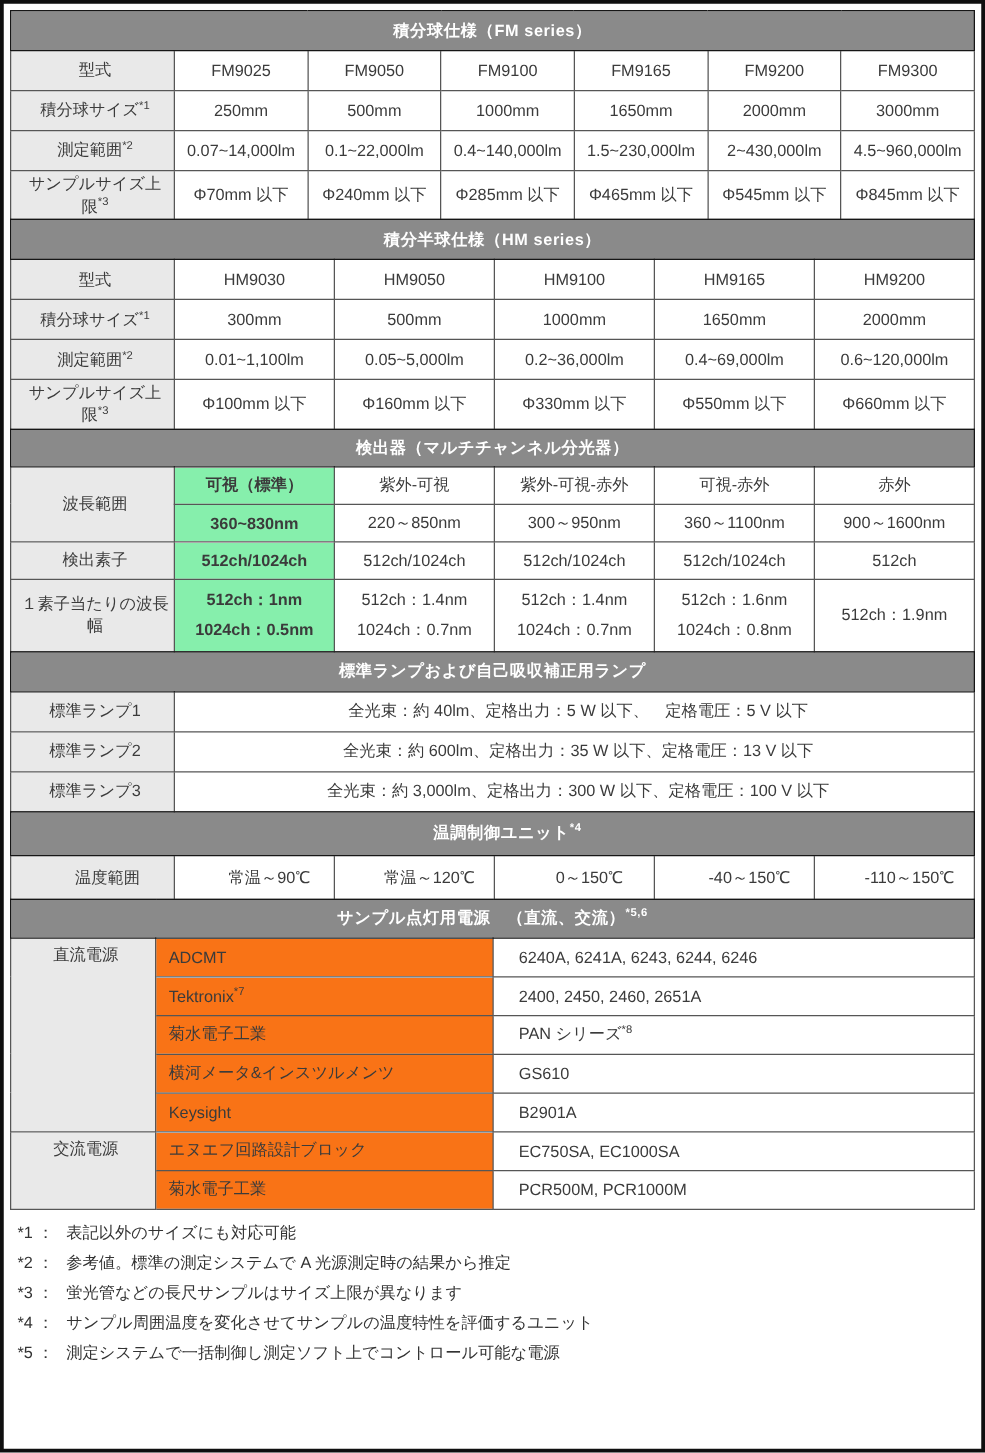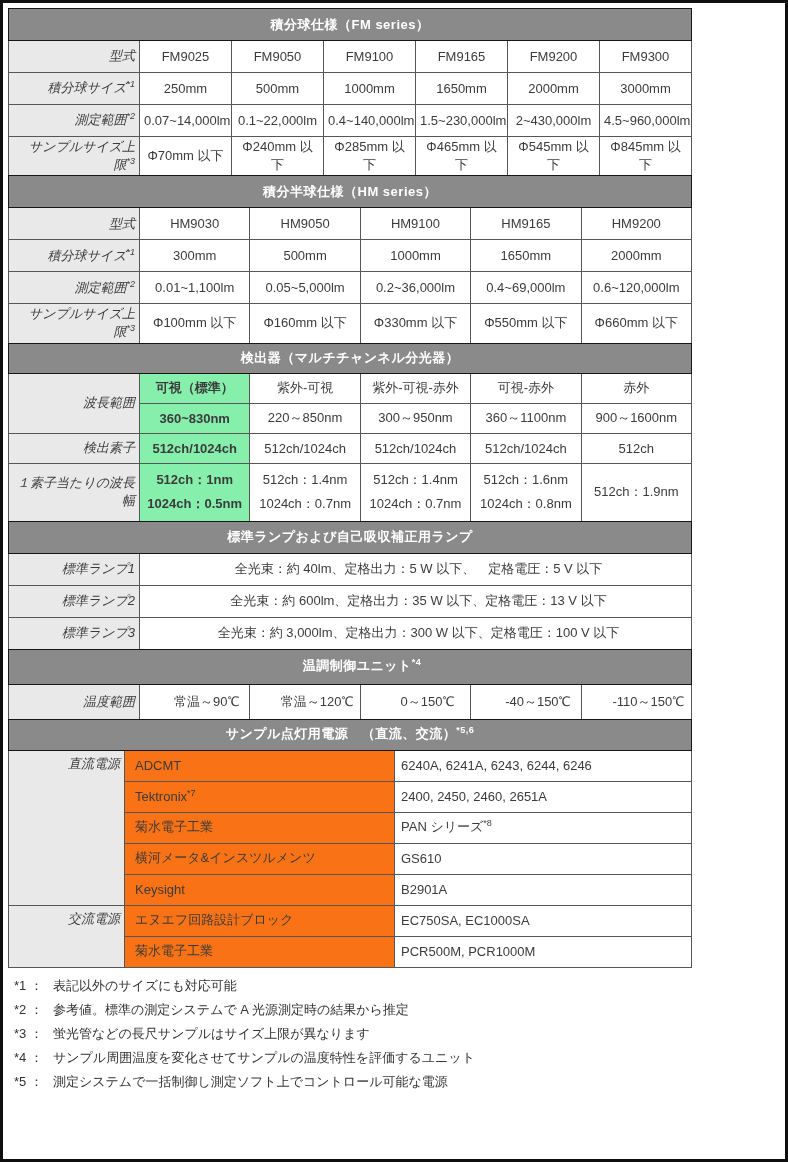--- a/index.html
+++ b/index.html
@@ -3,43 +3,43 @@
 <meta charset="utf-8">
 <style>
   html,body { margin:0; padding:0; }
   body {
     width:788px; height:1162px; box-sizing:border-box;
     background:#ffffff; border:3px solid #0f0f0f;
     padding:5px 5px 0 5px;
     font-family:"Liberation Sans", sans-serif;
   }
   table {
-    width:684px; border-collapse:collapse; table-layout:fixed;
+    width:772px; border-collapse:collapse; table-layout:fixed;
     font-size:13px; color:#3b3b3b;border-radius:17px;
   }
   table.tnext { margin-top:-1px; }
   td { border:1px solid #565656; text-align:center; padding:1px 4px; overflow:hidden; }
   td.sec {
     background:#8a8a8a; color:#ffffff; font-weight:bold;
     height:26px; border:1px solid #161616; letter-spacing:0.5px;
   }
   td.sec sup { font-size:9px; font-weight:bold; }
-  td.lbl { background:#e9e9e9; text-align:right; padding-left:8px;font-style:italic; }
+  td.lbl { background:#e9e9e9; text-align:center; padding-left:8px; }
   sup { font-size:9px; vertical-align:super; }
   .hl { font-weight:bold; background:#86efac; }
   .t-fm td, .t-hm td, .t-lamp td { height:29px; }
   .t-det td { height:27px; }
   .t-det tr.wrow td { height:55px; }
   .t-det td.wcell div { padding:3px 0; }
   .t-temp td { height:32px;padding-left:28px; }
   .t-pow td { height:28px; }
   .t-lamp td.val { text-align:center; padding-left:10px; }
   .t-pow td.lbl { vertical-align:top; padding-top:4px; }
   .t-pow td.maker { background:#f97316; text-align:left; padding-left:10px; }
-  .t-pow td.models { text-align:left; padding-left:6px; }
+  .t-pow td.models { text-align:left; padding-left:20px; }
   .c-lbl { width:131px; }
   .c-plbl { width:116px; }
   .c-maker { width:270px; }
   .footnotes { padding:10px 0 0 6px; color:#333333; font-size:13px; }
   .footnote { display:flex; margin-bottom:8px; line-height:16px; }
   .fn-marker { margin-right:10px; white-space:nowrap; }
 </style>
 </head>
 <body>
 

